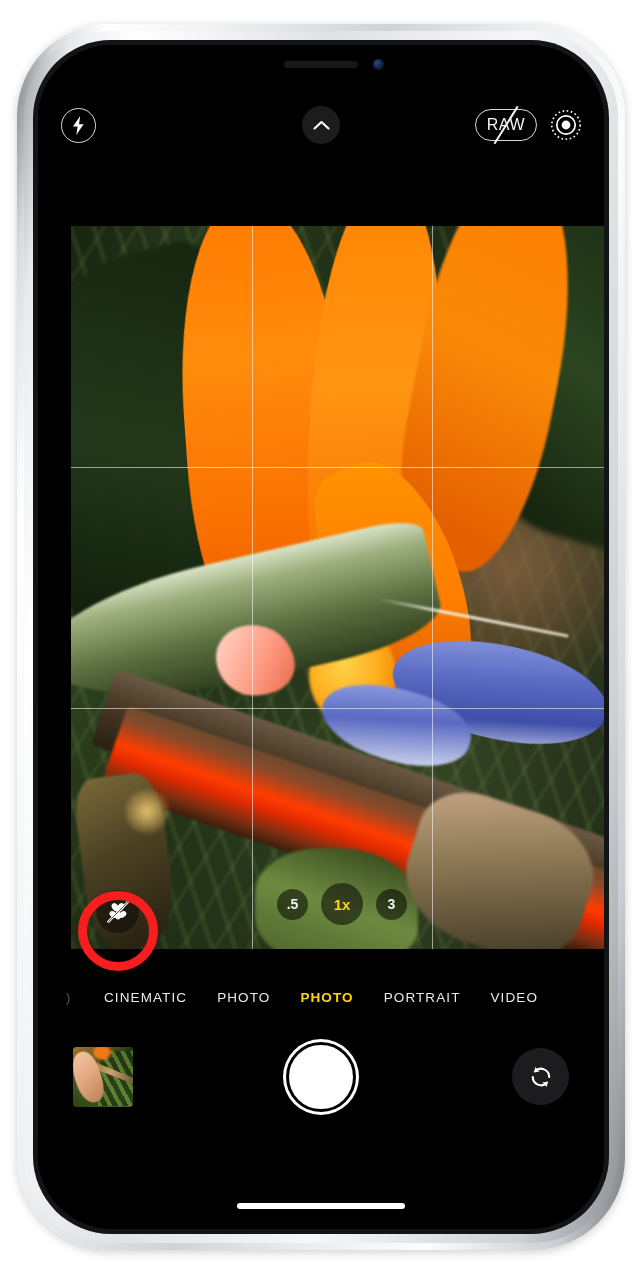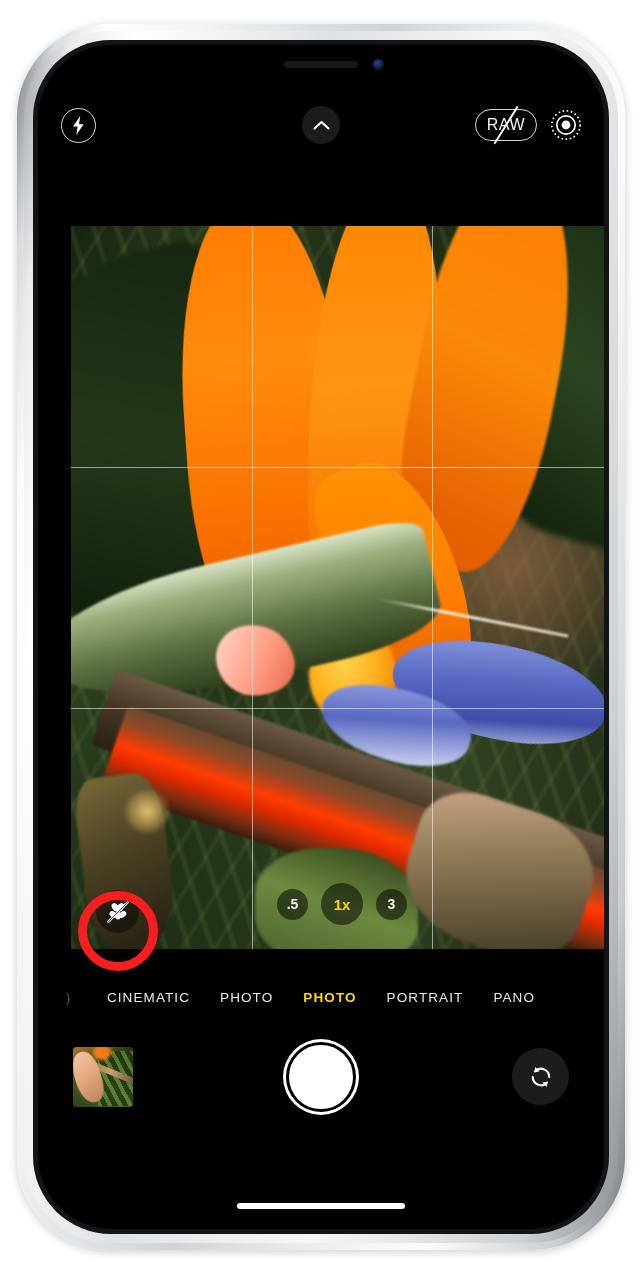--- a/index.html
+++ b/index.html
@@ -552,21 +552,21 @@
             </div>
 
             <div class="red-ring"></div>
 
             <div class="mode-bar">
               <span class="mode-edge">)</span>
               <span class="mode-item">CINEMATIC</span>
               <span class="mode-item">PHOTO</span>
               <span class="mode-item active">PHOTO</span>
               <span class="mode-item">PORTRAIT</span>
-              <span class="mode-item">PANO</span>
+              <span class="mode-item">VIDEO</span>
             </div>
 
             <div class="bottom-bar">
 
               <div class="thumb">
                 <div class="thumb-scene"></div>
                 <div class="thumb-blade"></div>
                 <div class="thumb-orange"></div>
                 <div class="thumb-stem"></div>
                 <div class="thumb-finger"></div>

